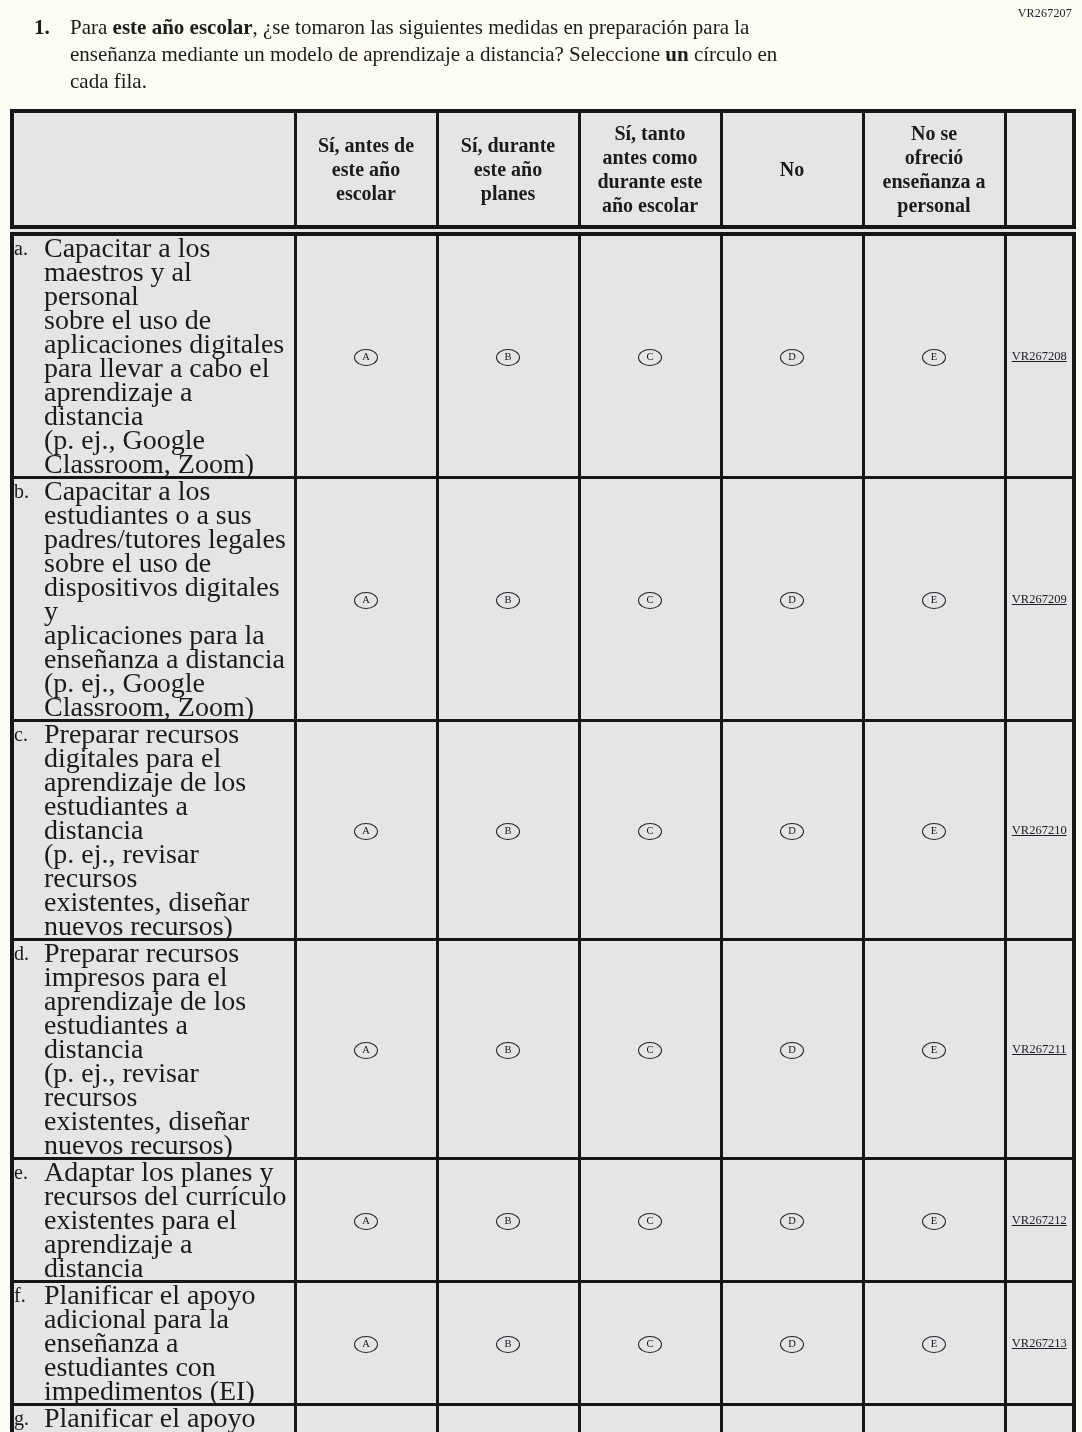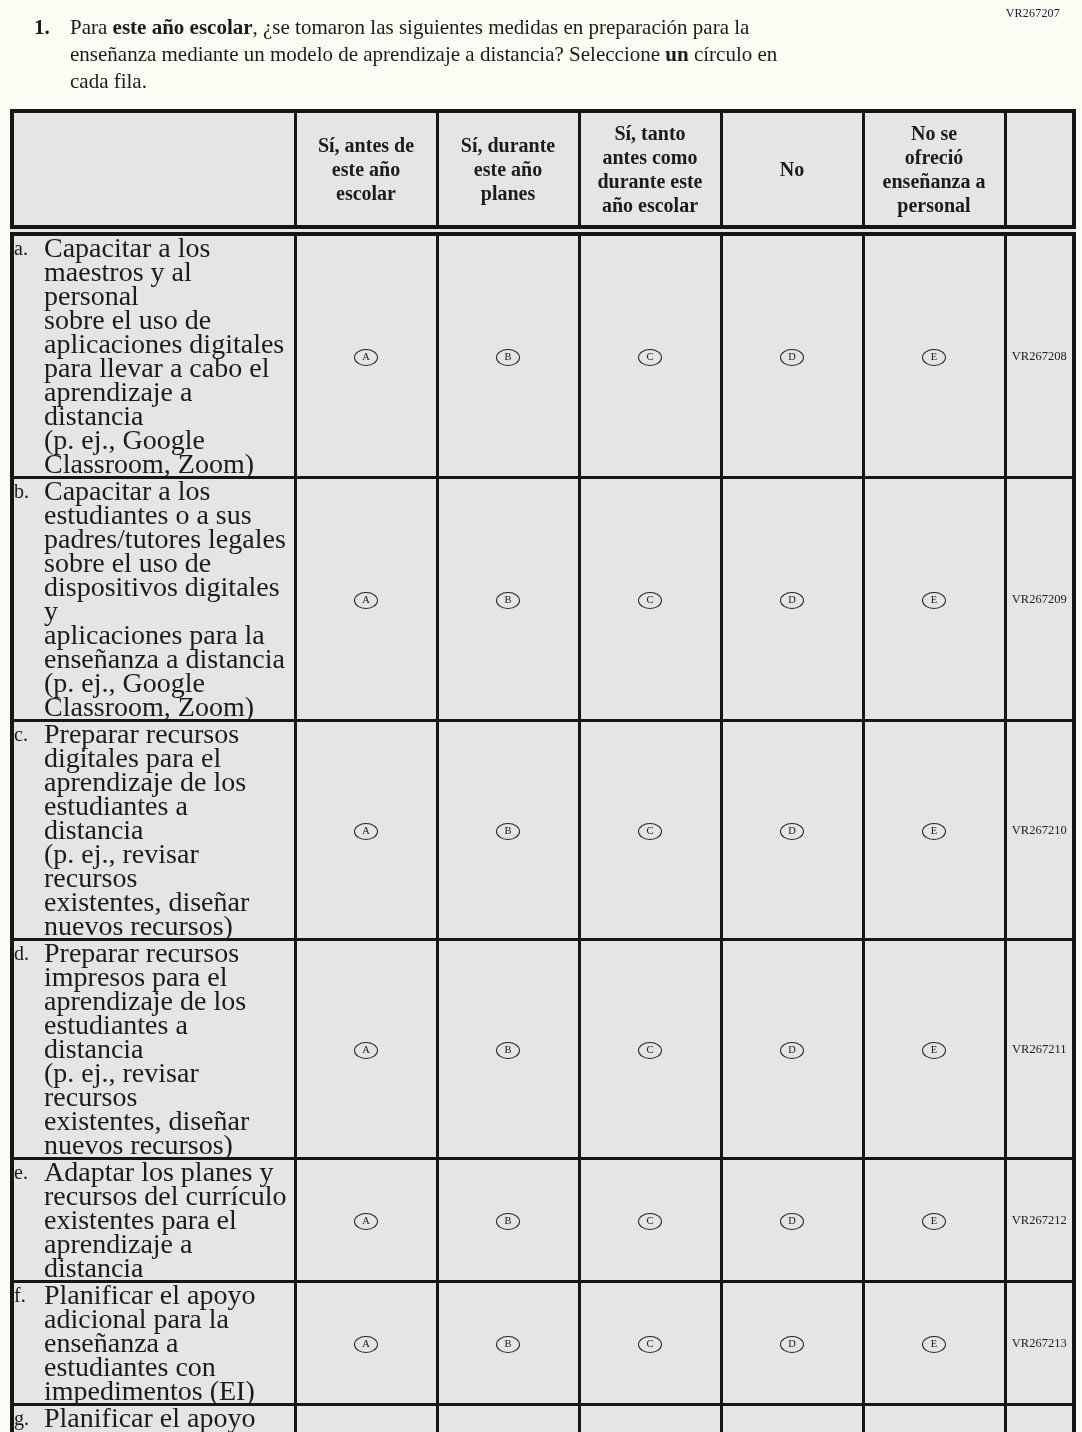--- a/index.html
+++ b/index.html
@@ -13,21 +13,21 @@
     height: 1432px;
     box-sizing: border-box;
     background: #fcfcf4;
     color: #1b1b1b;
     font-family: "Liberation Serif", "DejaVu Serif", serif;
     overflow: hidden;
   }
   .form-code-top {
     position: absolute;
     top: 6px;
-    right: 22px;
+    right: 10px;
     font-size: 12px;
     letter-spacing: 0.2px;
     color: #20202a;
   }
   .question {
     display: flex;
     align-items: flex-start;
     padding: 14px 0 0 34px;
     margin-bottom: 14px;
   }
@@ -116,20 +116,21 @@
     line-height: 1;
     color: #16161e;
     font-family: "Liberation Serif", serif;
   }
   td.code {
     text-align: center;
     vertical-align: middle;
     font-size: 12.5px;
     color: #20202a;
     padding: 0 1px;
+    text-decoration: underline;
   }
 </style>
 </head>
 <body>
 
 <div class="page">
 
   <div class="form-code-top">VR267207</div>
 
   <div class="question">

